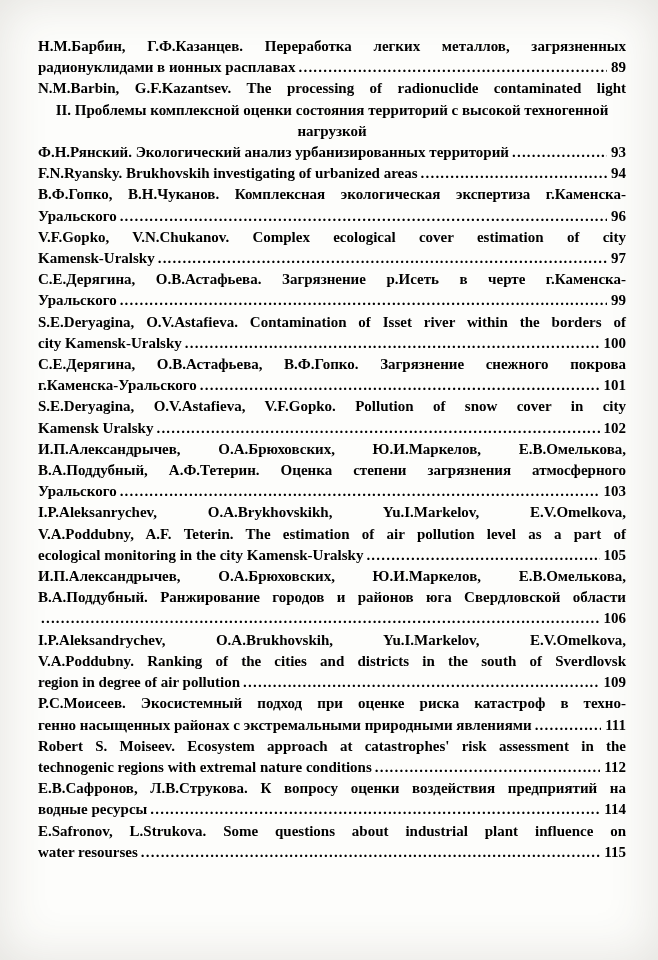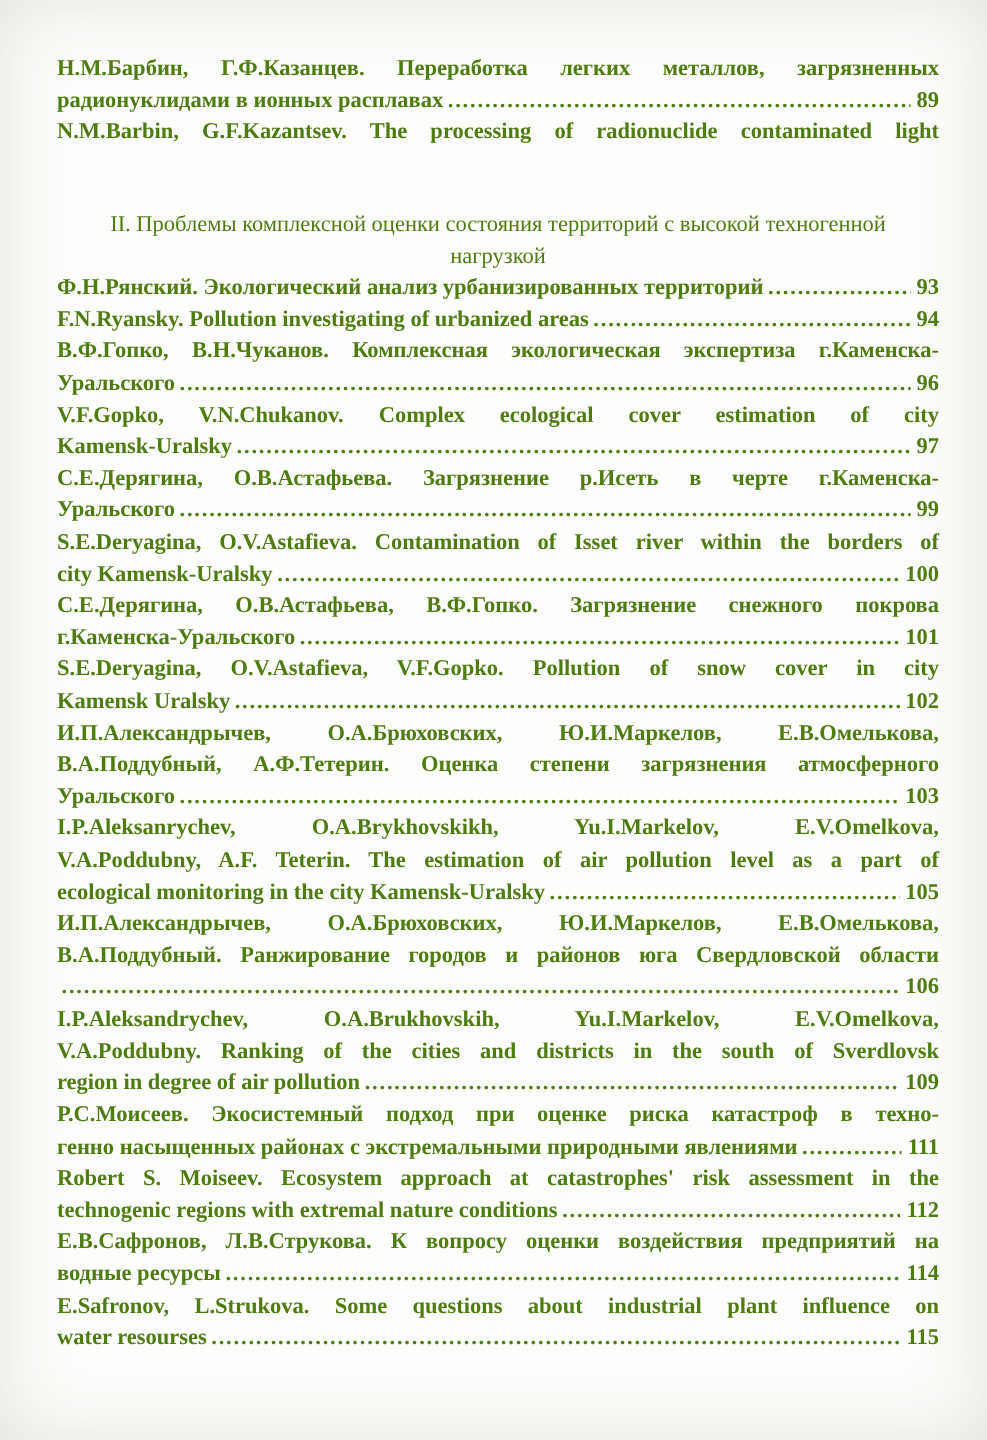--- a/index.html
+++ b/index.html
@@ -53,29 +53,28 @@
     font-weight: bold;
   }
 
   .page-num {
     white-space: nowrap;
     padding-left: 2px;
   }
 
   .section-heading {
     text-align: center;
-    font-weight: normal;
-    margin-top: 40px;
+    font-weight: bold;
   }
   .heading-line { text-align: center; }
 </style>
 </head>
 <body>
 
-<div class="page" style="background: rgb(253, 253, 251); color: #4d7c0f;">
+<div class="page" style="background: rgb(253, 253, 251); color: #000000;">
   <div class="toc">
   <div class="toc-entry">
     <div class="line">Н.М.Барбин, Г.Ф.Казанцев. Переработка легких металлов, загрязненных</div>
         <div class="last-line">
       <span class="last-text">радионуклидами в ионных расплавах</span>
       <span class="dots"></span>
       <span class="page-num">89</span>
     </div>
   </div>
 
@@ -91,21 +90,21 @@
   <div class="toc-entry">
     <div class="last-line">
       <span class="last-text">Ф.Н.Рянский. Экологический анализ урбанизированных территорий</span>
       <span class="dots"></span>
       <span class="page-num">93</span>
     </div>
   </div>
 
   <div class="toc-entry">
     <div class="last-line">
-      <span class="last-text">F.N.Ryansky. Pollution investigating of urbanized areas</span>
+      <span class="last-text">F.N.Ryansky. Brukhovskih investigating of urbanized areas</span>
       <span class="dots"></span>
       <span class="page-num">94</span>
     </div>
   </div>
 
   <div class="toc-entry">
     <div class="line">В.Ф.Гопко, В.Н.Чуканов. Комплексная экологическая экспертиза г.Каменска-</div>
         <div class="last-line">
       <span class="last-text">Уральского</span>
       <span class="dots"></span>

